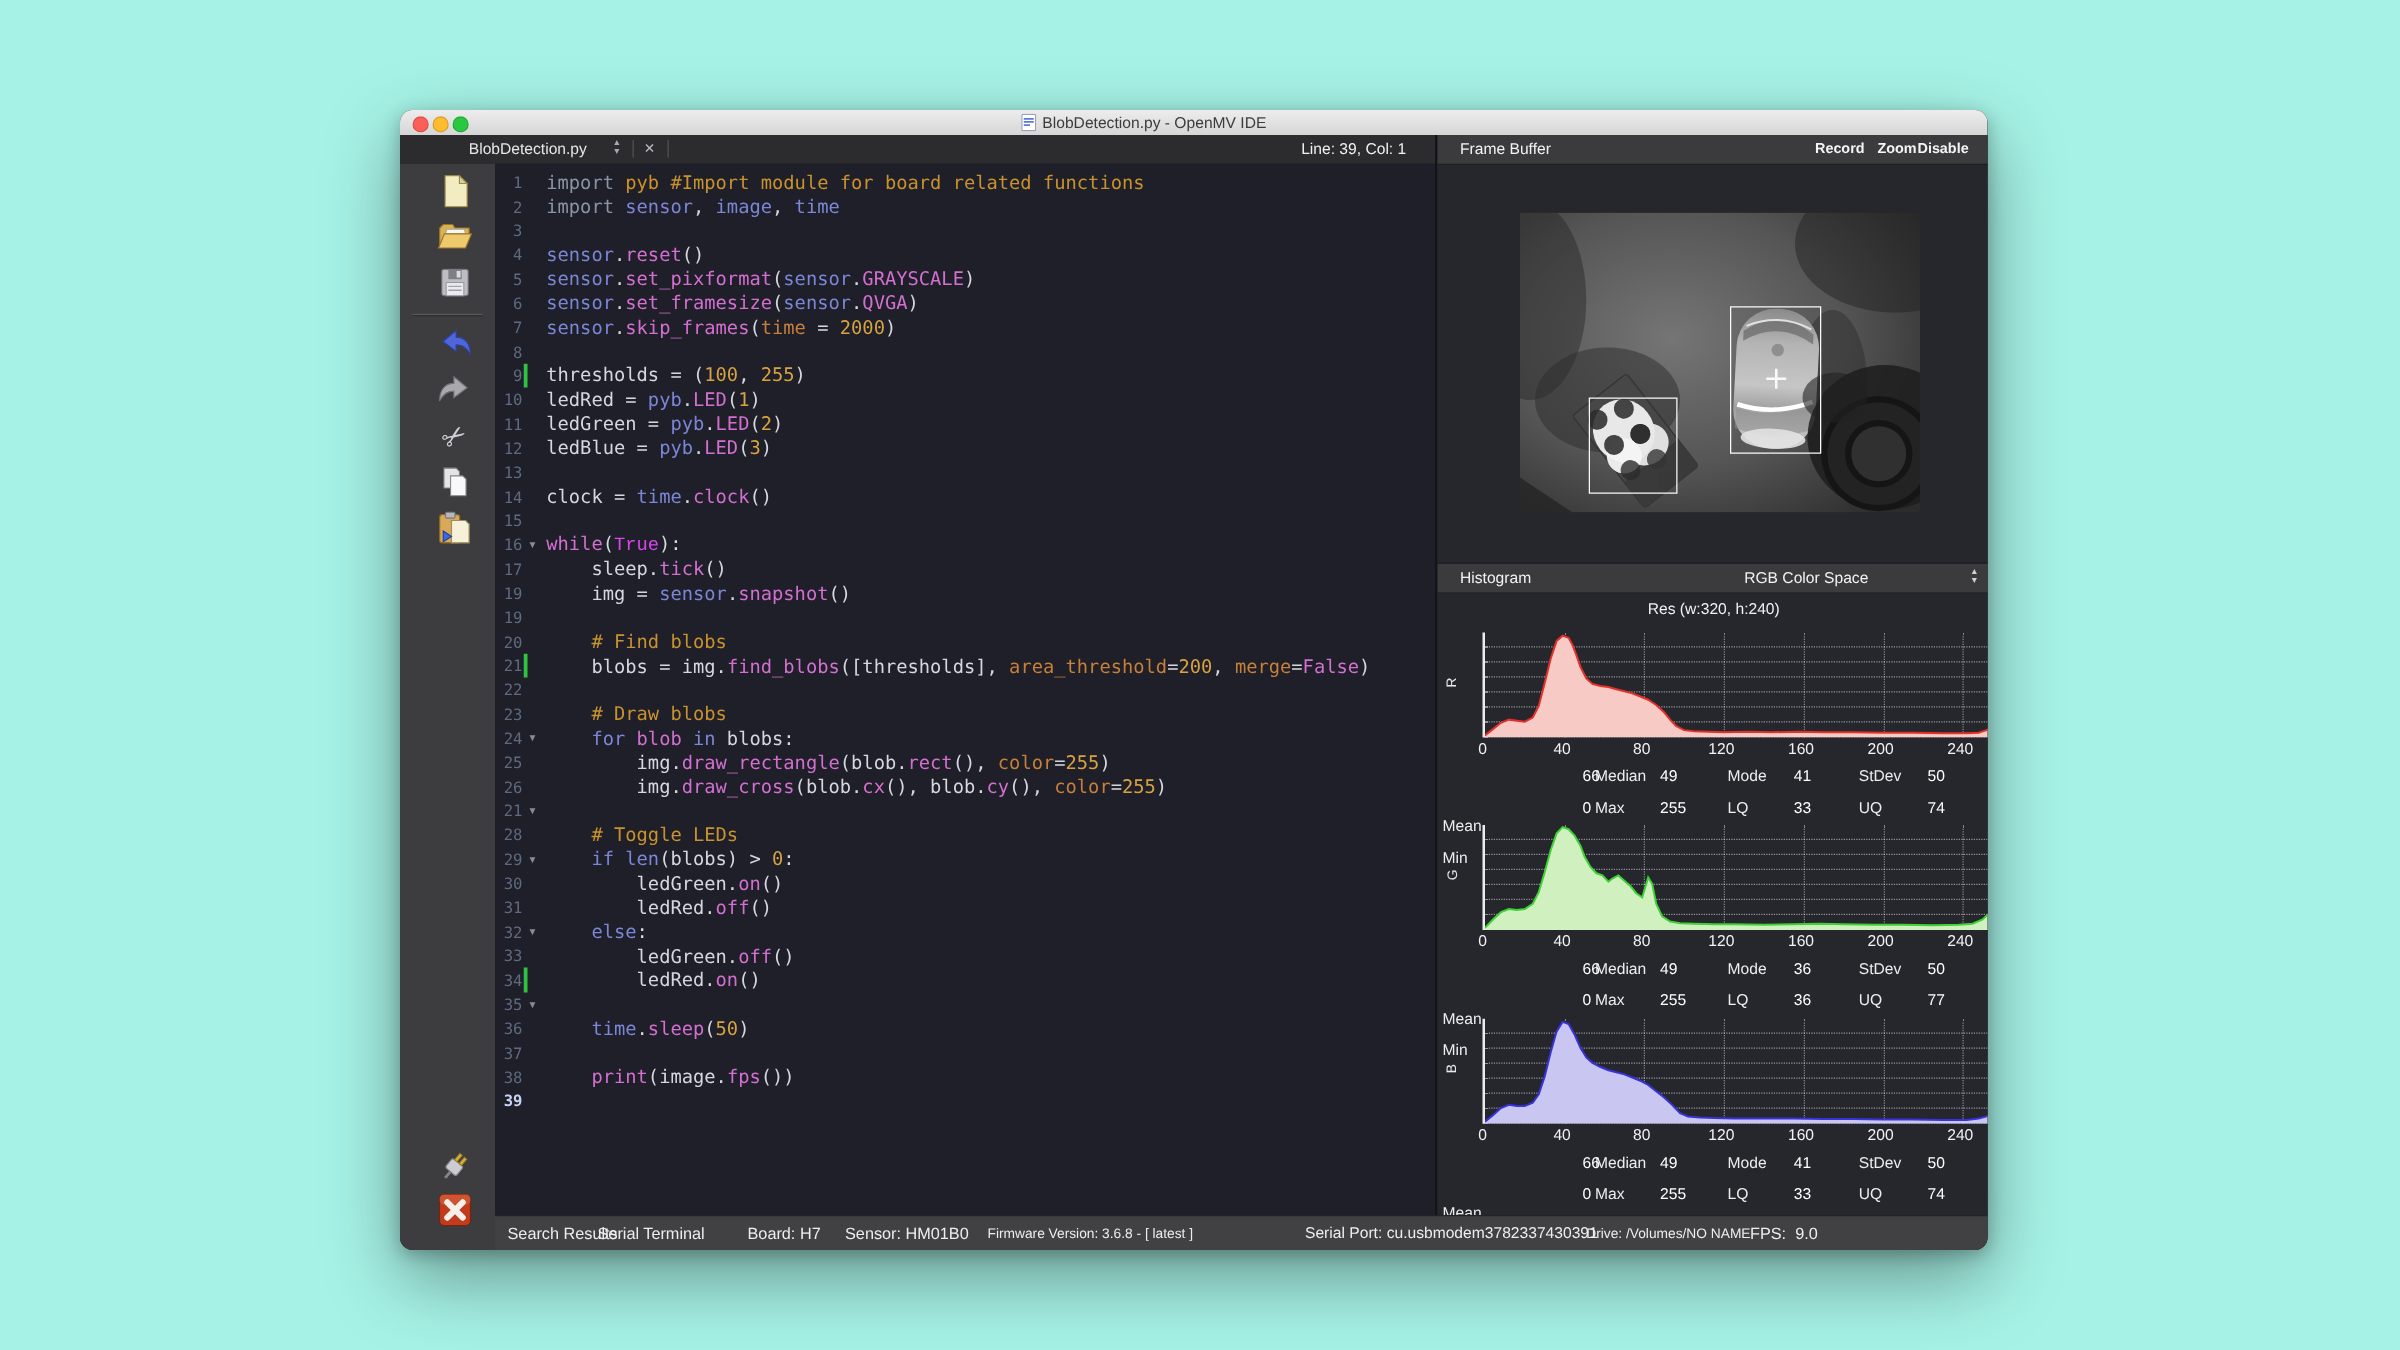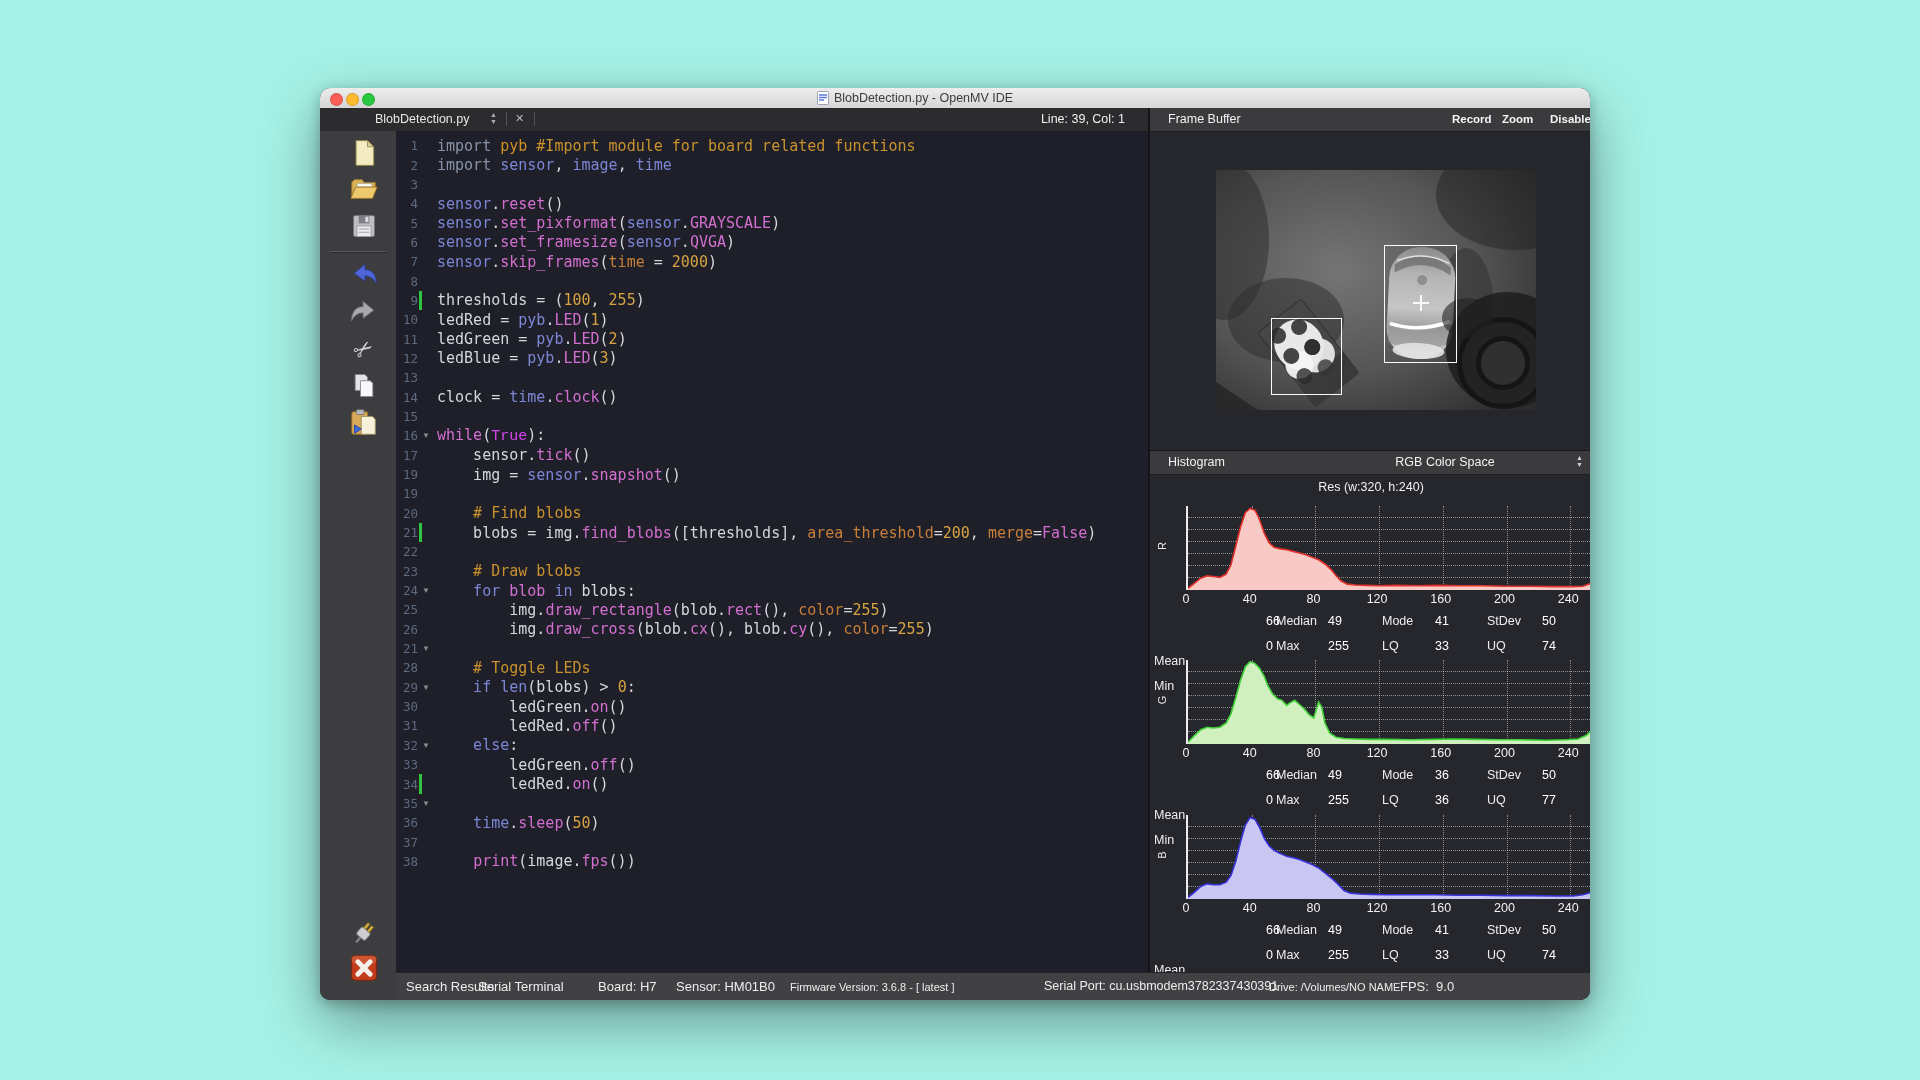--- a/index.html
+++ b/index.html
@@ -30,21 +30,21 @@
   .close-x{position:absolute;left:195px;top:4px;font-size:11px;color:#b9b9bf;}
   .tabdiv2{position:absolute;left:214px;top:4px;width:1px;height:14px;background:#515157;}
   .cursor-pos{position:absolute;right:23px;top:4px;font-size:12.5px;color:#f0f0f2;}
   
   .panel{position:absolute;left:828px;top:20px;width:442px;height:864px;background:#26262d;
     border-left:2px solid #131318;}
   .phead{position:relative;height:23px;background:#3b3b3d;border-bottom:1px solid #1d1d22;
     color:#f2f2f4;font-size:12.5px;}
   .phead .ptitle{position:absolute;left:18px;top:4px;}
   .pact{position:absolute;top:5px;font-size:11.5px;font-weight:bold;color:#f4f4f6;}
-  .pact.a0{left:302px;} .pact.a1{left:352px;} .pact.a2{left:400px;}
+  .pact.a0{left:302px;} .pact.a1{left:352px;} .pact.a2{left:384px;}
   .cspace{position:absolute;left:232px;top:4px;transform:translateX(-50%);left:295px;}
   .spin{position:absolute;right:9px;top:3px;display:flex;flex-direction:column;line-height:7px;
     font-size:7px;color:#cfcfd4;}
   
   .fbview{position:relative;height:318px;background:#26262d;border-bottom:1px solid #18181d;}
   .fbscene{position:absolute;left:66px;top:38px;width:320px;height:240px;overflow:hidden;}
   .fbscene svg{position:absolute;inset:0;}
   .blob{position:absolute;border:1.5px solid #fafafa;box-sizing:border-box;}
   .crossline{position:absolute;background:#fafafa;}
   
@@ -281,21 +281,21 @@
           <div class="code-line">
             <span class="lnum">16</span>
             <span class="lmarker">
               <span class="foldmark">▼</span>
             </span>
             <span class="lcode"><span style="color: rgb(211, 111, 208);">while</span><span style="color: rgb(214, 214, 222);">(</span><span style="color: #d946ef; font-family: Liberation Mono, monospace;">True</span><span style="color: rgb(214, 214, 222);">):</span></span>
           </div>
           <div class="code-line">
             <span class="lnum">17</span>
             <span class="lmarker"></span>
-            <span class="lcode"><span style="color: rgb(214, 214, 222);">    sensor.</span><span style="color: rgb(211, 111, 208);">tick</span><span style="color: rgb(214, 214, 222);">()</span></span>
+            <span class="lcode"><span style="color: rgb(214, 214, 222);">    sleep.</span><span style="color: rgb(211, 111, 208);">tick</span><span style="color: rgb(214, 214, 222);">()</span></span>
           </div>
           <div class="code-line">
             <span class="lnum">19</span>
             <span class="lmarker"></span>
             <span class="lcode"><span style="color: rgb(214, 214, 222);">    img = </span><span style="color: rgb(124, 134, 214);">sensor</span><span style="color: rgb(214, 214, 222);">.</span><span style="color: rgb(211, 111, 208);">snapshot</span><span style="color: rgb(214, 214, 222);">()</span></span>
           </div>
           <div class="code-line">
             <span class="lnum">19</span>
             <span class="lmarker"></span>
             <span class="lcode"></span>
@@ -401,20 +401,25 @@
           </div>
           <div class="code-line">
             <span class="lnum">37</span>
             <span class="lmarker"></span>
             <span class="lcode"></span>
           </div>
           <div class="code-line">
             <span class="lnum">38</span>
             <span class="lmarker"></span>
             <span class="lcode"><span style="color: rgb(214, 214, 222);">    </span><span style="color: rgb(211, 111, 208);">print</span><span style="color: rgb(214, 214, 222);">(image.</span><span style="color: rgb(211, 111, 208);">fps</span><span style="color: rgb(214, 214, 222);">())</span></span>
+          </div>
+          <div class="code-line">
+            <span class="lnum cur">39</span>
+            <span class="lmarker"></span>
+            <span class="lcode"></span>
           </div>
         </div>
     </div>
 
     <div class="panel">
       <div class="phead">
         <span class="ptitle">Frame Buffer</span>
         <span class="pact a0">Record</span>
         <span class="pact a1">Zoom</span>
         <span class="pact a2">Disable</span>

